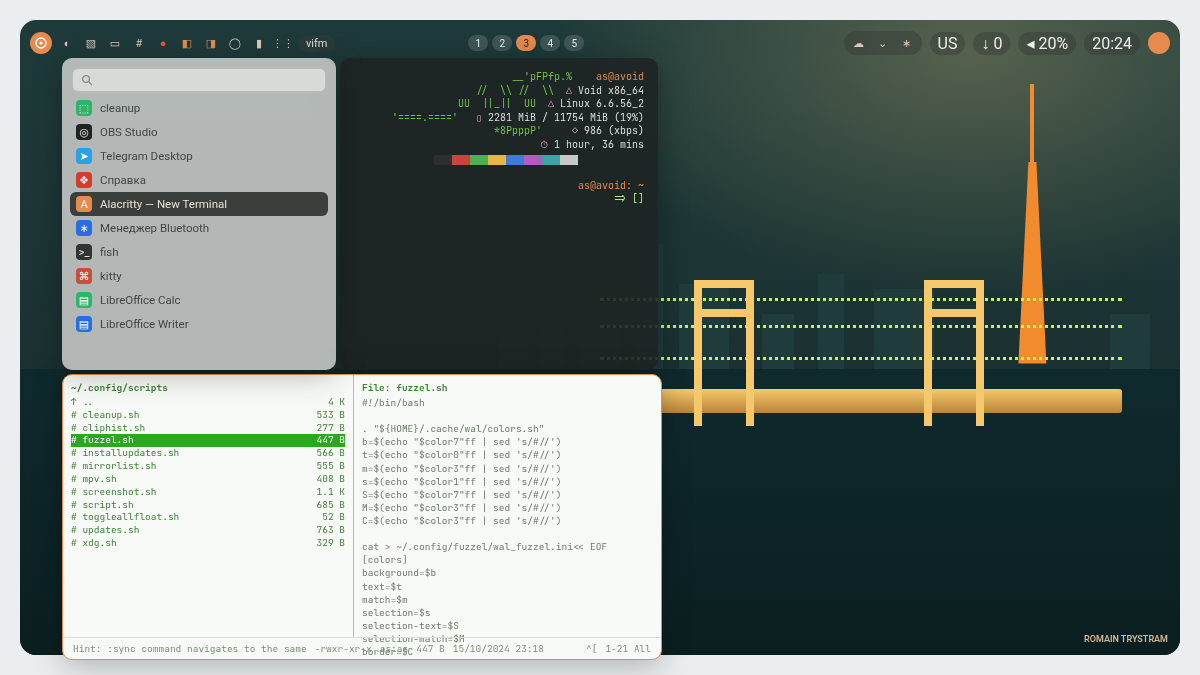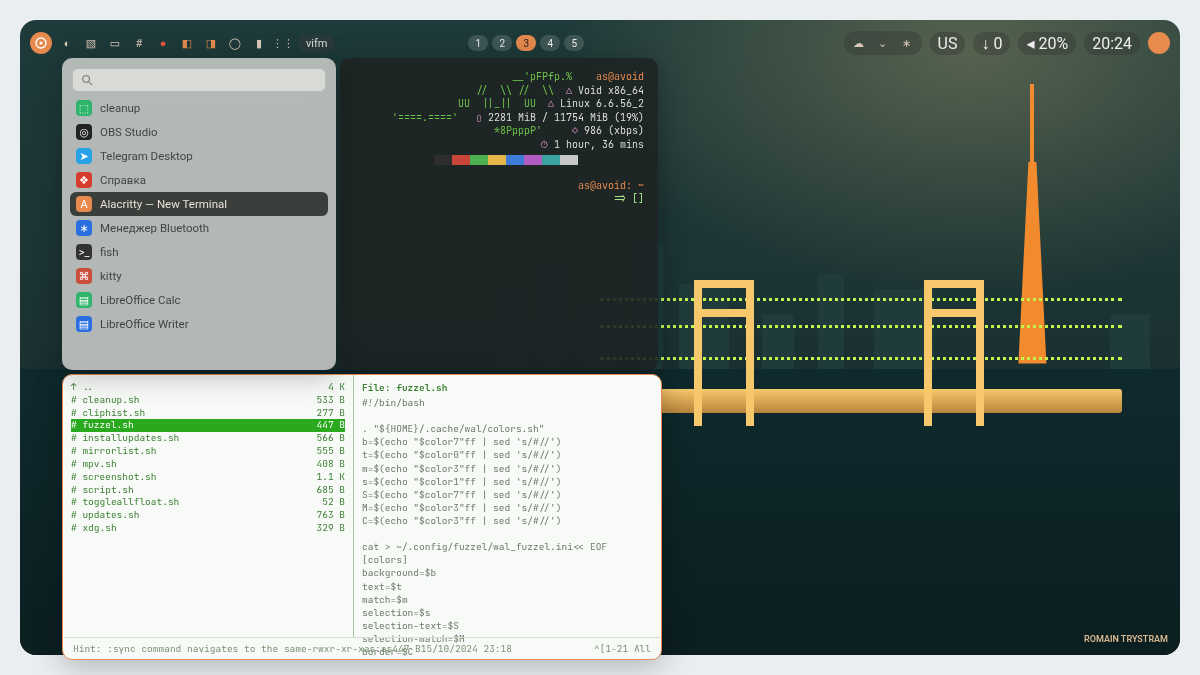--- a/index.html
+++ b/index.html
@@ -92,21 +92,21 @@
   .vleft{ width:290px; }
   .vright{ flex:1; border-left:1px solid #a7c99e; }
   .vhead{ color:#3e8036; font-weight:600; margin-bottom:2px;}
   .vrow{ display:flex; line-height:1.35;}
   .vname{ flex:1; white-space:pre;}
   .vsize{ width:48px; text-align:right; color:#3e8036;}
   .vrow.sel{ background:#2aa81e; color:#fff;}
   .vrow.sel .vsize{ color:#fff;}
   .vprev{ color:#6a7b68; line-height:1.38; white-space:pre; }
   .vstatus{ position:absolute; left:0; right:0; bottom:0; height:22px;
-    display:flex; align-items:center; gap:0; padding:0 10px;
+    display:flex; align-items:center; gap:8px; padding:0 10px;
     color:#7a9175; font-size:9.5px; border-top:1px solid #d6e0d2;}
   .vstatus .grow{ flex:1; }
   svg{display:block;}
 </style>
 </head>
 <body>
 
 <div class="wall">
   <div class="sky-glow"></div>
   <div class="skyline">
@@ -247,20 +247,21 @@
     </div>
   <div class="prompt-row">
     <span class="ff-o">as@avoid: ~</span><br>
     <span class="ff-g">=&gt; []</span>
   </div>
 </div>
 
 <div class="vifm">
   <div class="vifm-inner">
     <div class="vcol vleft">
+      <div class="vhead">~/.config/scripts</div>
       <div id="vlist">
           <div class="vrow">
             <span class="vname">↑ ..</span>
             <span class="vsize">4 K</span>
           </div>
           <div class="vrow">
             <span class="vname"># cleanup.sh</span>
             <span class="vsize">533 B</span>
           </div>
           <div class="vrow">

